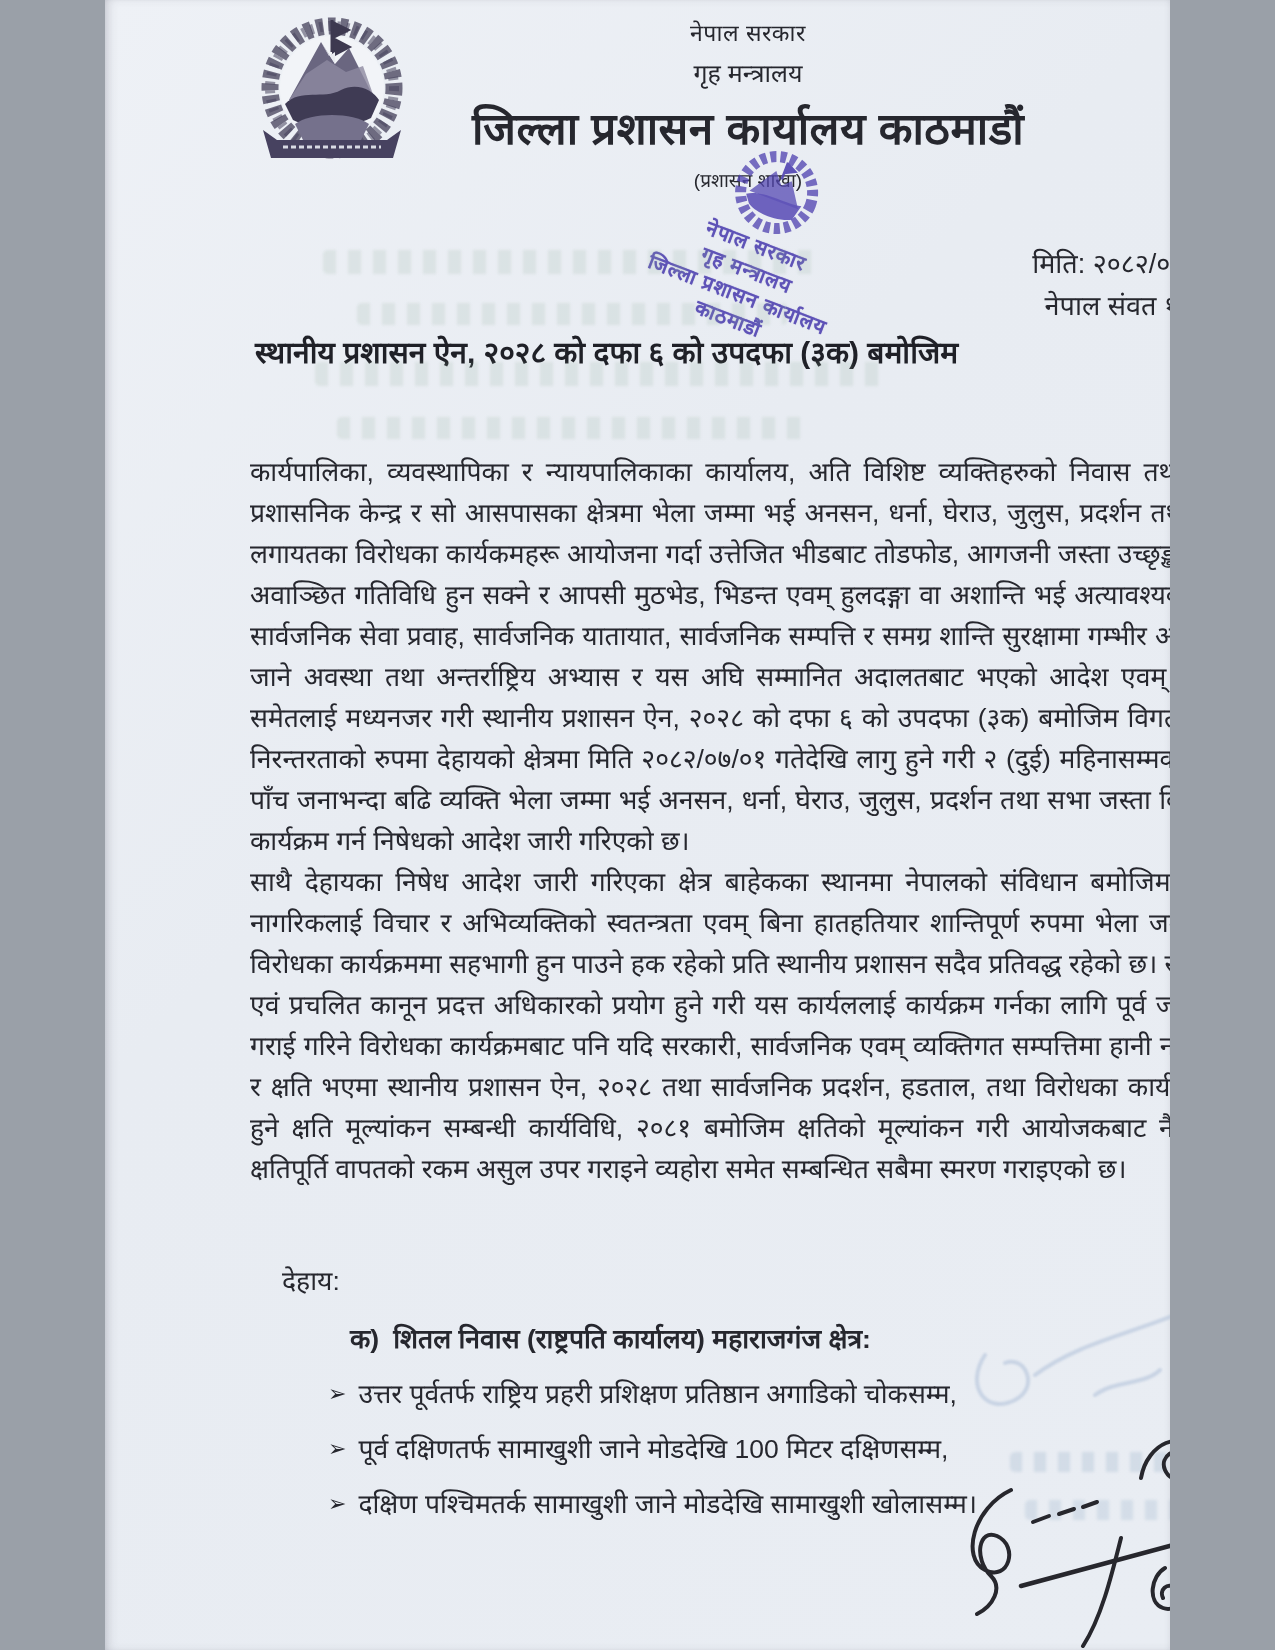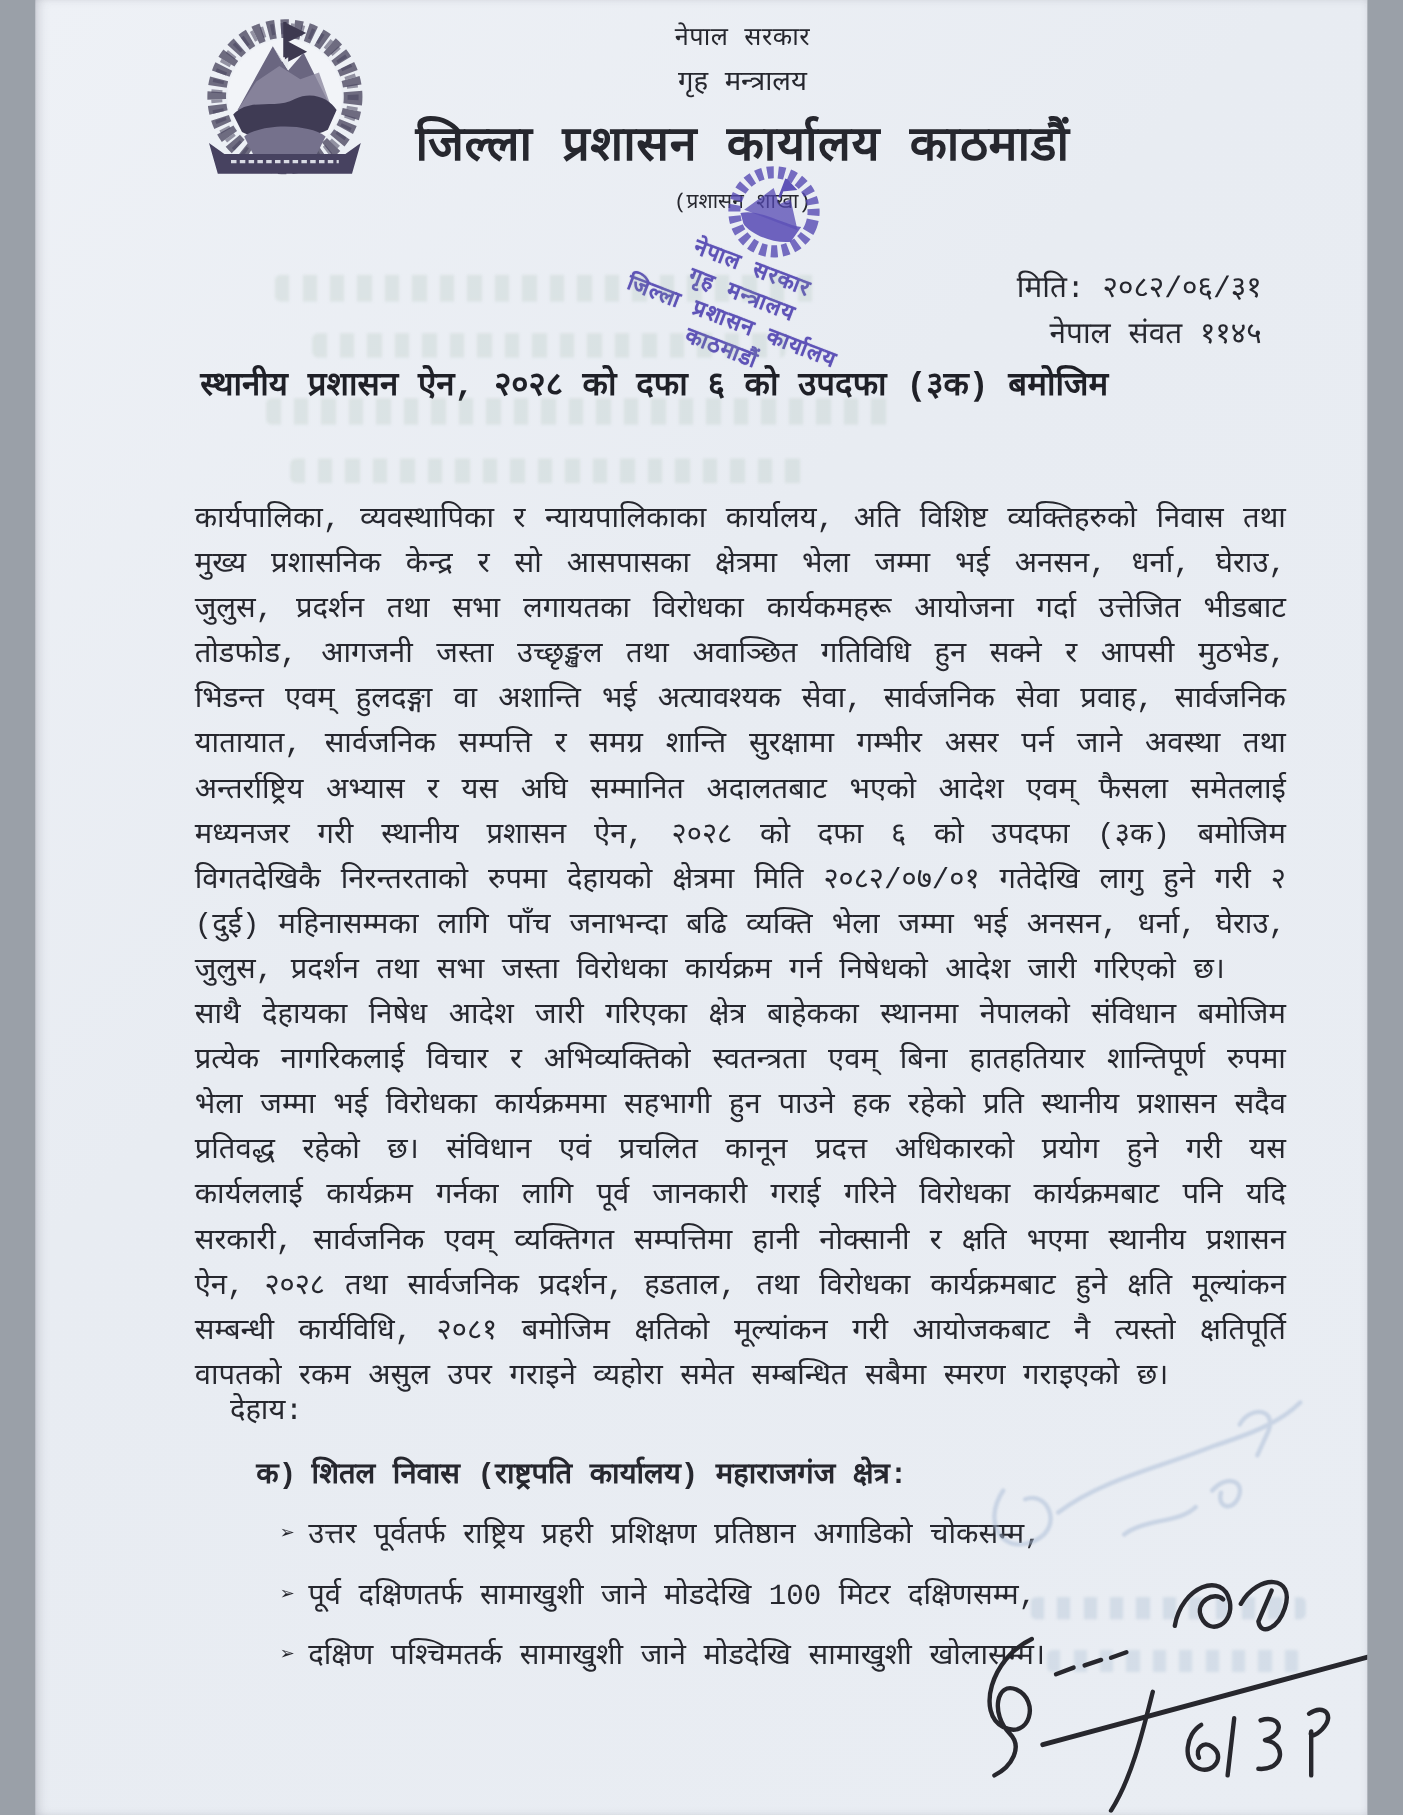--- a/index.html
+++ b/index.html
@@ -1,22 +1,22 @@
 <!DOCTYPE html>
 <html><head>
 <meta charset="utf-8">
 <style>
   html,body{margin:0;padding:0;background:#9aa0a8;}
   .page{
     position:relative;
-    width:1211px;height:1650px;
+    width:1065px;height:1650px;
     margin:0 auto;
     background:linear-gradient(135deg,#eef1f6 0%,#e8ecf2 40%,#e9edf3 100%);
     overflow:hidden;
-    font-family:Liberation Mono, monospace;
+    font-family:Liberation Sans, sans-serif;
     color:#26272e;
     box-shadow:inset 6px 0 14px -8px rgba(60,60,80,.45), inset -4px 0 10px -8px rgba(60,60,80,.3);
   }
   
   .emblem{position:absolute;left:146px;top:8px;width:162px;height:160px;}
   .head-center{position:absolute;left:288px;top:16px;width:710px;text-align:center;}
   .gov-line{font-size:23px;letter-spacing:.5px;}
   .ministry-line{font-size:25px;margin-top:7px;}
   .office-line{font-size:44px;font-weight:bold;margin-top:8px;letter-spacing:.5px;}
   .section-line{font-size:19px;margin-top:10px;}
@@ -33,21 +33,21 @@
     text-shadow:0 0 1px rgba(83,70,178,.55);white-space:nowrap;}
   
   .order-title{position:absolute;left:150px;top:328px;width:980px;
     font-size:30px;font-weight:bold;line-height:49px;color:#1f2027;}
   
   .text-col{position:absolute;left:145px;top:452px;width:992px;
     font-size:26.5px;line-height:41px;text-align:justify;color:#26272e;}
   .text-col p{margin:0;}
   .schedule{position:absolute;left:145px;top:1262px;width:940px;font-size:26.5px;color:#26272e;}
   .sched-label{margin-left:32px;}
-  .sched-item{margin-left:56px;margin-top:22px;font-weight:600;}
+  .sched-item{margin-left:100px;margin-top:22px;font-weight:600;}
   .sched-item .ka{margin-right:14px;font-weight:600;}
   .bullet-row{margin-left:78px;margin-top:19px;white-space:nowrap;}
   .bullet-row .glyph{margin-right:12px;font-size:22px;position:relative;top:-2px;}
   
   .signature{position:absolute;left:828px;top:1418px;width:430px;height:230px;}
   
   .ghost{position:absolute;border-radius:5px;filter:blur(1.6px);pointer-events:none;
     background:repeating-linear-gradient(90deg,rgba(140,172,150,.17) 0 13px,rgba(140,172,150,0) 13px 25px);}
   .g1{left:218px;top:250px;width:500px;height:24px;}
   .g2{left:252px;top:303px;width:430px;height:22px;}

